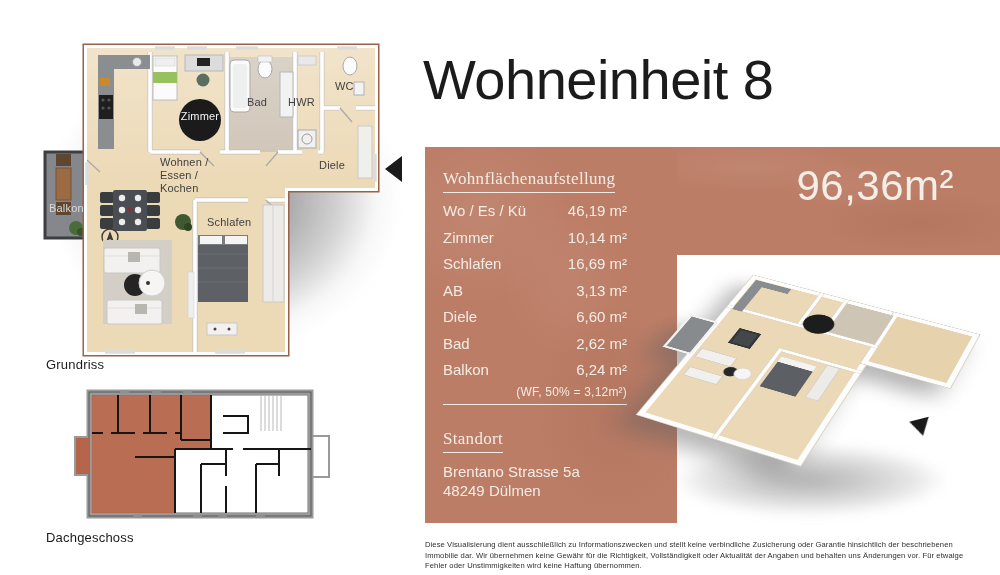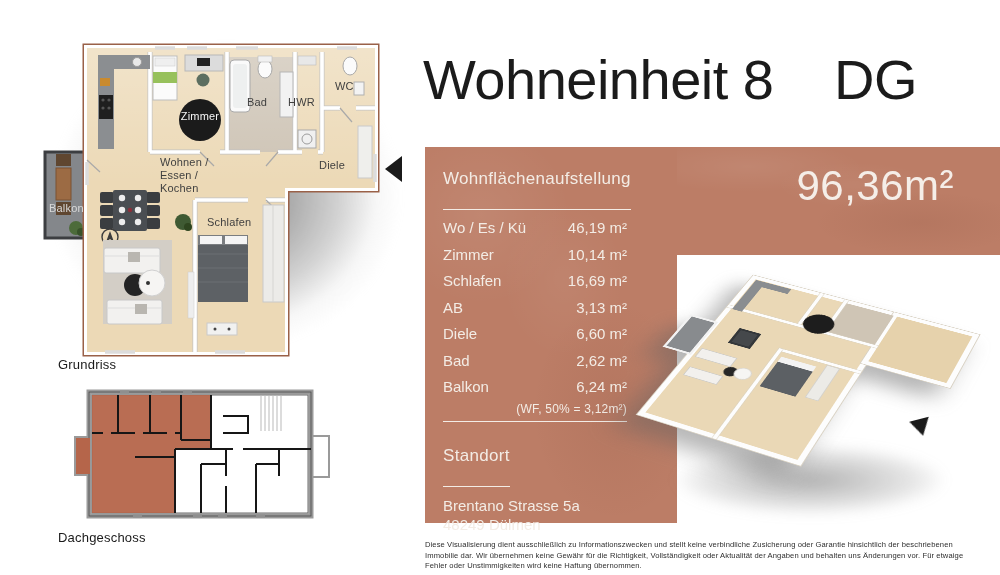--- a/index.html
+++ b/index.html
@@ -20,21 +20,21 @@
       rgba(200,200,200,.15) 68%,
       rgba(255,255,255,0) 80%);
     filter:blur(3px);
   }
   .plan2d{left:40px;top:42px;width:345px;height:320px;}
   .room-label{
     position:absolute;font-size:11px;color:#3f3f3f;line-height:13px;
     letter-spacing:.2px;white-space:pre-line;
   }
   .caption{
-    position:absolute;font-size:13px;color:#1a1a1a;letter-spacing:.2px;margin-left:12px;
+    position:absolute;font-size:13px;color:#1a1a1a;letter-spacing:.2px;
   }
   .arrow-left{
     left:385px;top:156px;width:0;height:0;
     border-top:13px solid transparent;border-bottom:13px solid transparent;
     border-right:17px solid #1a1a1a;
   }
 
   
   .locator{left:73px;top:386px;width:262px;height:138px;}
 
@@ -50,21 +50,21 @@
     background-image:
       radial-gradient(ellipse 60% 40% at 22% 18%, rgba(255,255,255,.07), transparent 60%),
       radial-gradient(ellipse 50% 45% at 75% 70%, rgba(90,40,25,.08), transparent 65%),
       radial-gradient(ellipse 35% 30% at 55% 35%, rgba(255,255,255,.05), transparent 70%);
   }
   .panel-left{left:425px;top:147px;width:252px;height:376px;}
   .panel-topright{left:677px;top:147px;width:323px;height:108px;}
   .panel-inner{position:absolute;left:18px;top:22px;width:184px;color:#f3ece5;}
   .panel-heading{
     display:inline-block;font-size:17px;letter-spacing:.3px;
-    padding-bottom:20px;border-bottom:1.2px solid #f3ece5;
+    padding-bottom:3px;border-bottom:1.2px solid #f3ece5;font-family:Liberation Serif, serif;
   }
   .area-rows{margin-top:9px;}
   .area-row{display:flex;justify-content:space-between;align-items:baseline;height:26.5px;font-size:15px;}
   .balkon-note{font-size:12px;text-align:right;margin-top:-3px;letter-spacing:.2px;}
   .sum-divider{border-top:1.5px solid #f3ece6;margin-top:5px;}
   .total-row{text-align:right;font-size:16px;margin-top:8px;}
   .standort-block{margin-top:24px;}
   .address{margin-top:9px;font-size:15px;line-height:19.5px;}
   .big-area{
     position:absolute;right:46px;top:15px;font-size:42px;color:#f5eee8;letter-spacing:.5px;
@@ -354,21 +354,20 @@
       <line x1="120" y1="130" x2="129" y2="130"></line>
     <line x1="145" y1="130" x2="154" y2="130"></line>
       <line x1="183" y1="130" x2="192" y2="130"></line>
   </g>
 </svg>
 
 <span class="caption" style="left:46px;top:530px">Dachgeschoss</span>
 
 <div class="abs header-row">
   <span>Wohneinheit 8</span>
-  <span>DG</span>
 </div>
 
 <div class="abs panel-topright">
   <span class="big-area">96,36m²</span>
 </div>
 
 <div class="abs panel-left">
   <div class="panel-inner">
     <span class="panel-heading">Wohnflächenaufstellung</span>
     <div class="area-rows">

